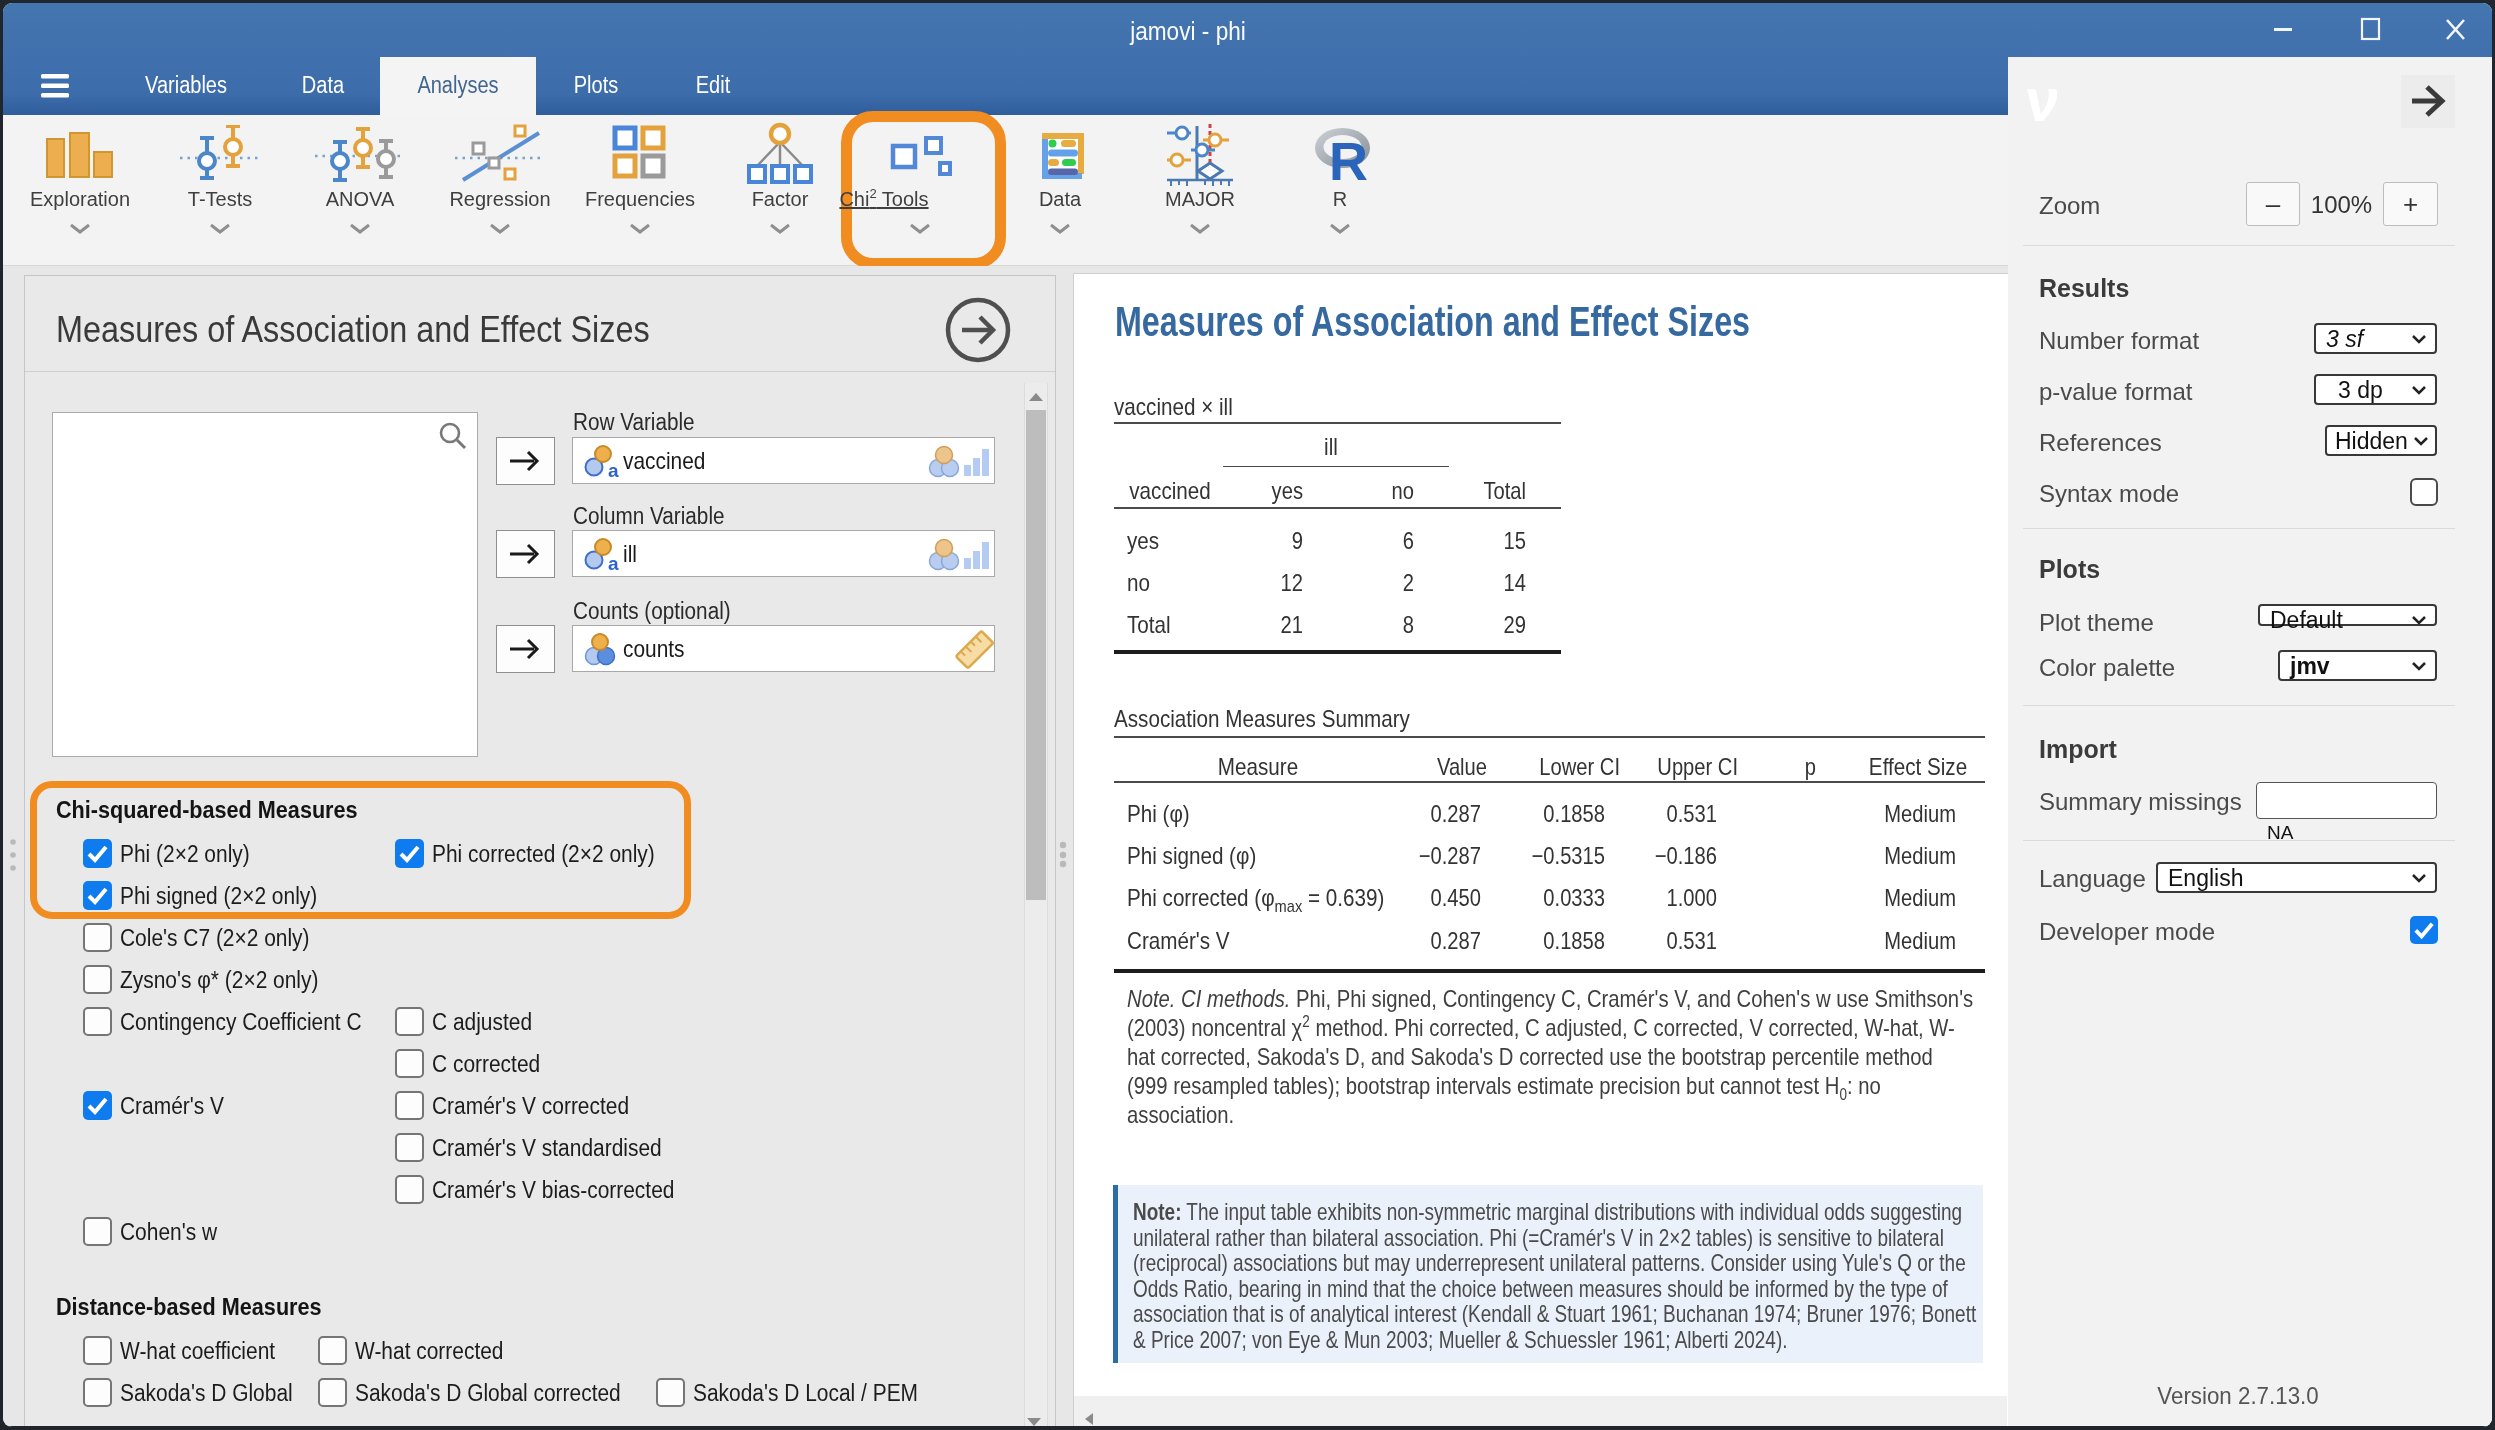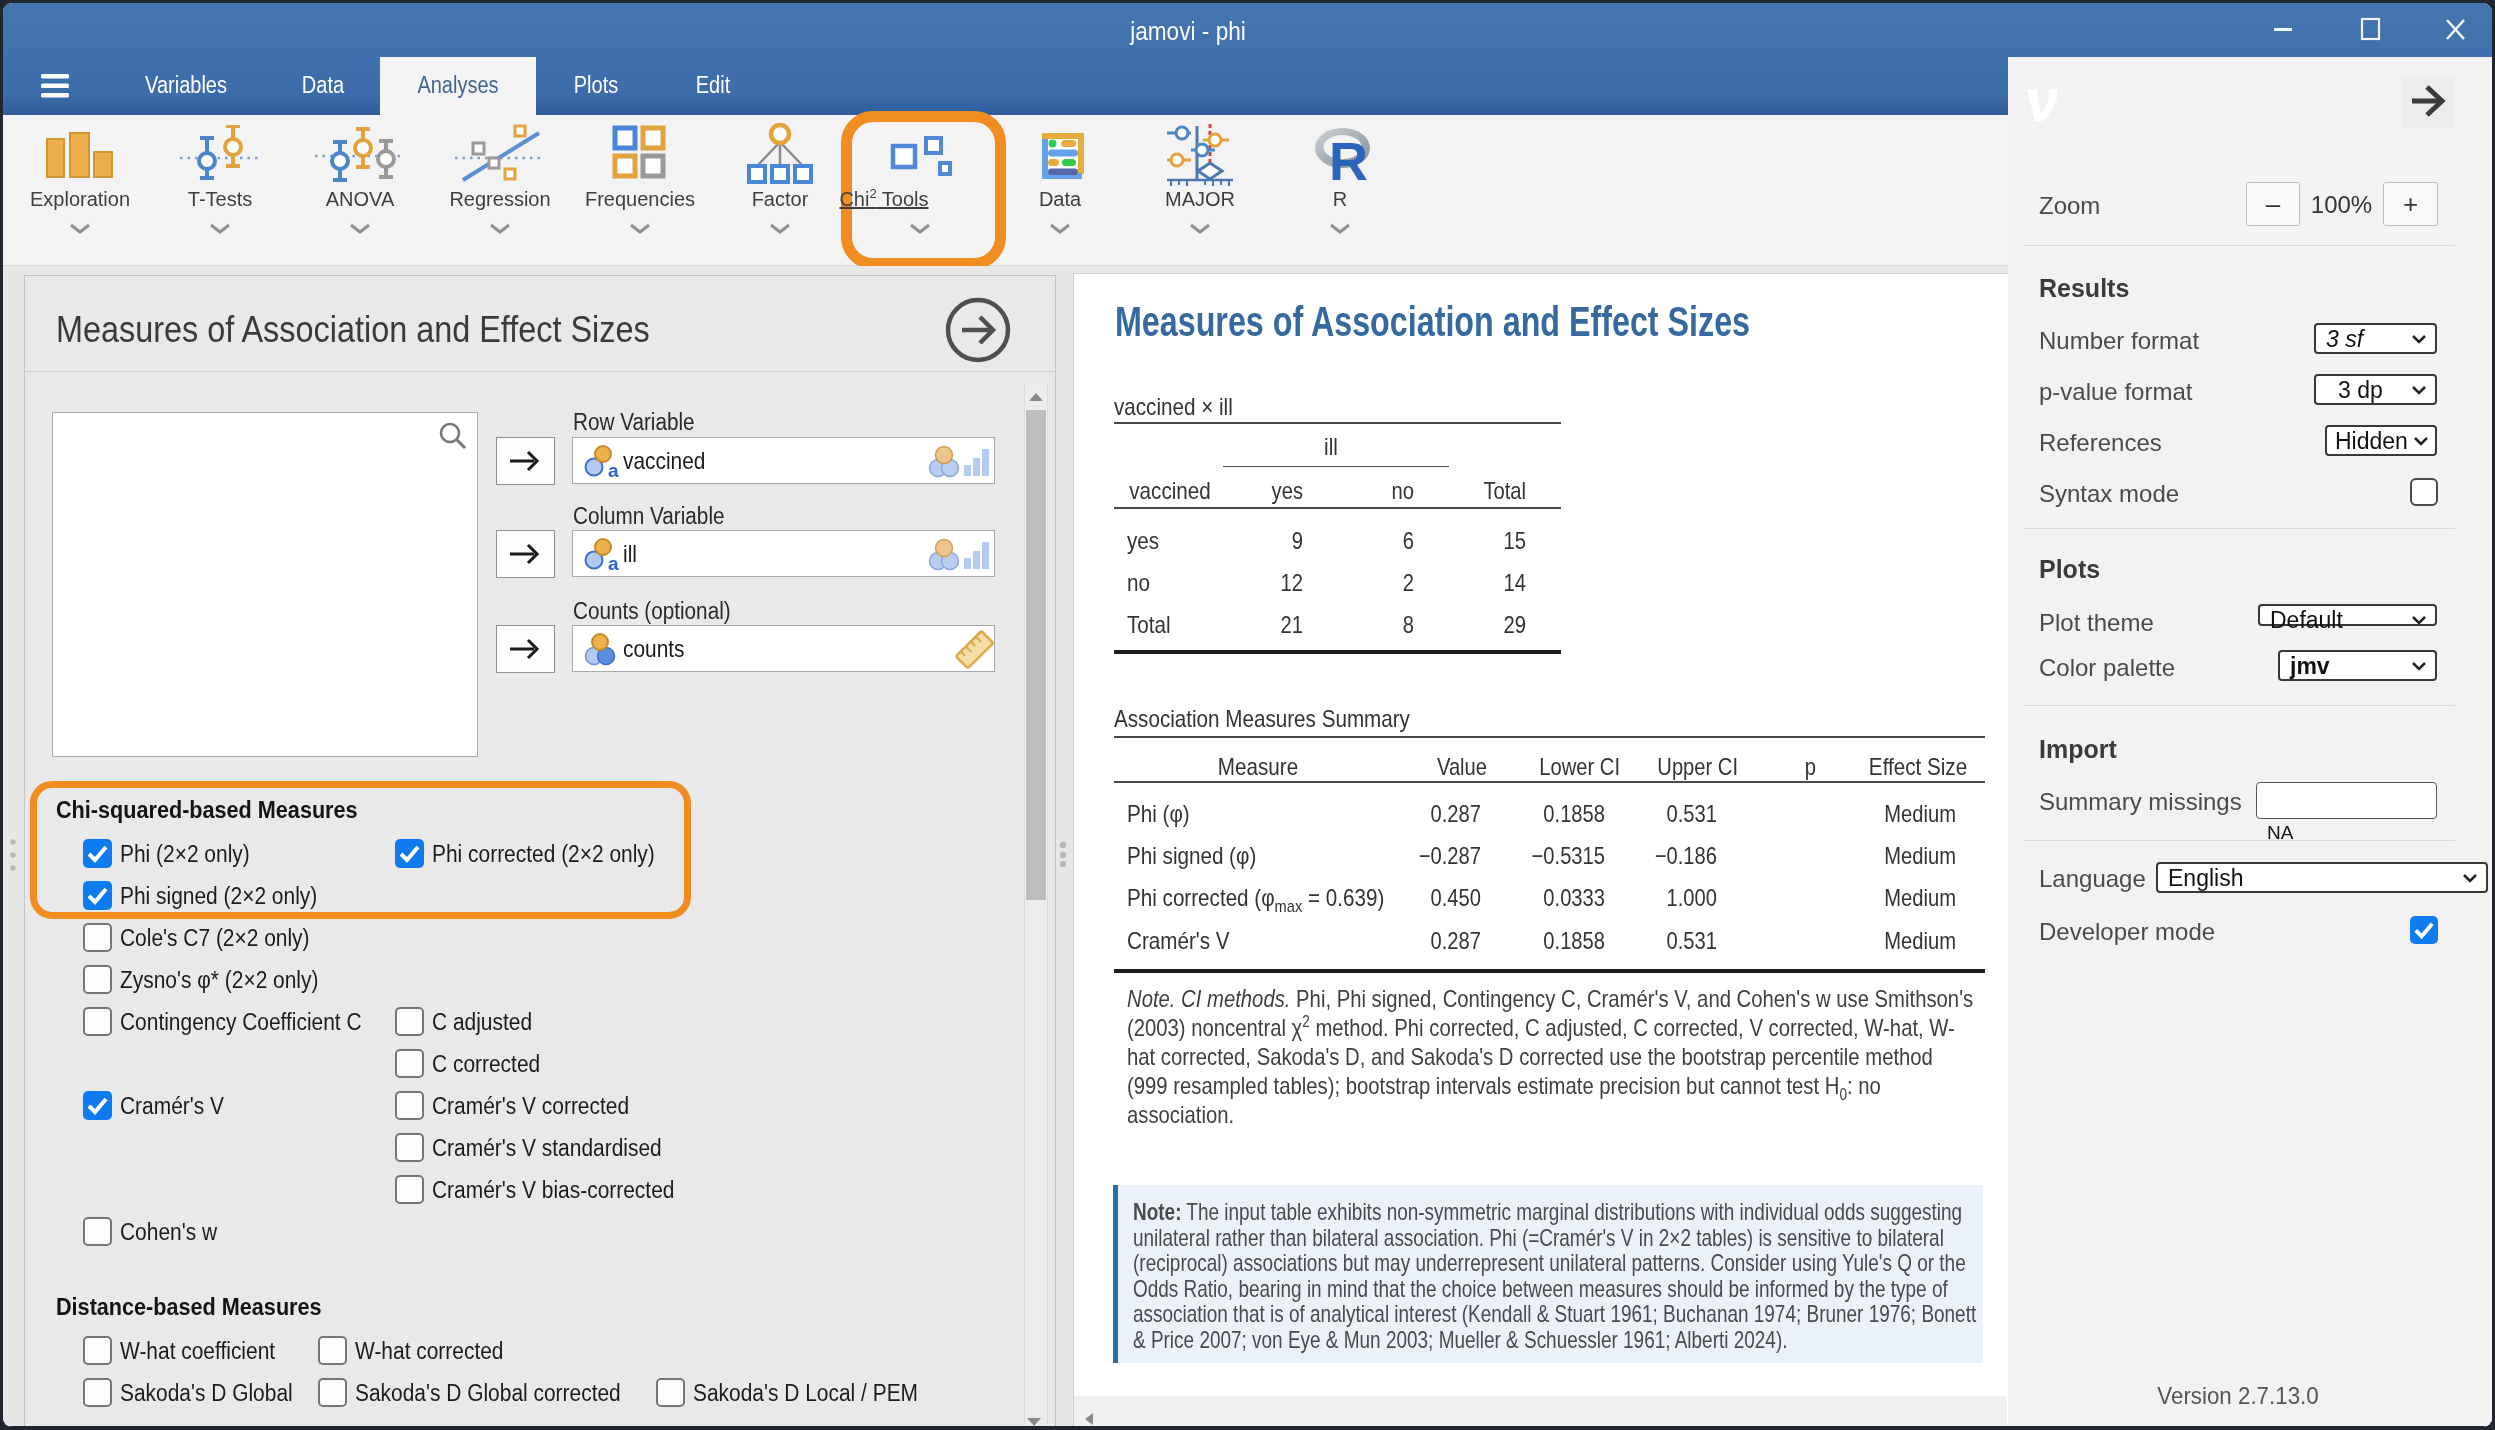--- a/index.html
+++ b/index.html
@@ -513,21 +513,21 @@
         </svg>
   </div>
   <div class="sdivider" style="top:705px;"></div>
   <div class="sbold" style="top:735px;">Import</div>
   <div class="slabel" style="top:788px;">Summary missings</div>
   <div class="abs" style="left:2256px;top:782px;width:181px;height:37px;background:#fff;border:1px solid #555;border-radius:4px;">
     <div style="position:absolute;left:10px;top:12px;font-size:19px;color:#111;margin-top:27px;">NA</div>
   </div>
   <div class="sdivider" style="top:840px;"></div>
   <div class="slabel" style="top:865px;">Language</div>
-  <div class="dd" style="left:2156px;top:862px;width:332px;height:31px;">
+  <div class="dd" style="left:2156px;top:862px;width:281px;height:31px;">
     <div style="position:absolute;left:10px;top:1px;font-size:23px;color:#111;">English</div>
     <svg style="position:absolute;right:8px;top:9px;" width="16" height="10" viewBox="0 0 16 10">
           <path d="M2 2 L8 8 L14 2" stroke="#222" stroke-width="2.5" fill="none"></path>
         </svg>
   </div>
   <div class="slabel" style="top:918px;">Developer mode</div>
   <div class="cbox on" style="left:2410px;top:916px;width:28px;height:28px;"><svg width="28" height="28" viewBox="0 0 29 29">
           <path d="M6 15 L12 21 L23 8" stroke="#fff" stroke-width="4" fill="none"></path>
         </svg></div>
   <div class="abs" style="left:2100px;top:1382px;width:276px;text-align:center;font-size:24px;color:#555;transform:scaleX(0.93);transform-origin:50% 50%;">Version 2.7.13.0</div>

